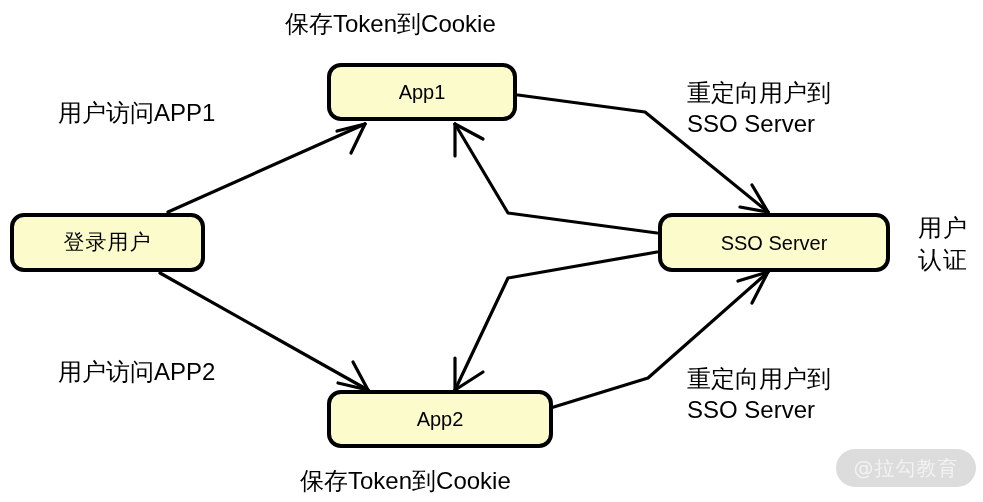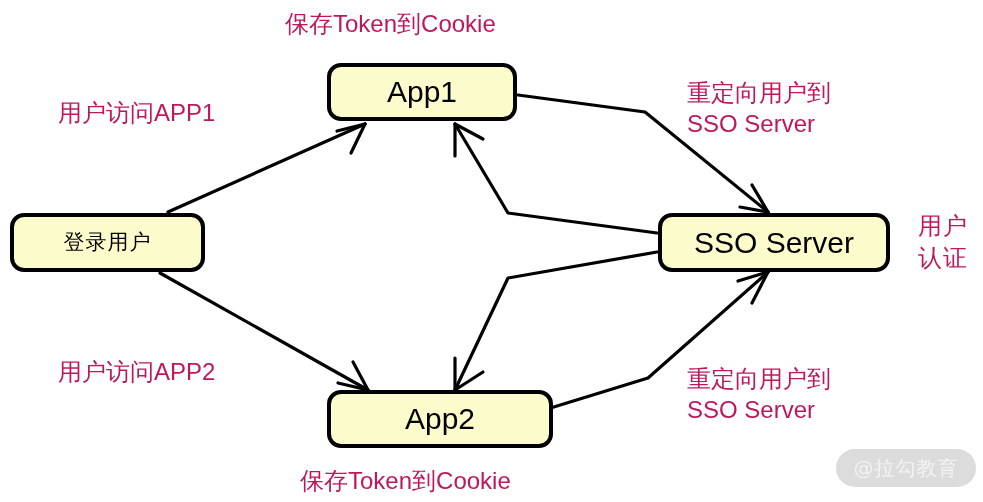--- a/index.html
+++ b/index.html
@@ -30,40 +30,40 @@
     box-sizing: border-box;
     border: 4px solid #000000;
     border-radius: 14px;
     background: #fbfbcc;
     display: flex;
     align-items: center;
     justify-content: center;
     z-index: 5;
   }
   .node-label {
-    font-size: 30px;
+    font-size: 20px;
     color: #000000;
     line-height: 1;
     white-space: nowrap;
   }
   .node-label.cjk {
     font-family: "DejaVu Serif", "Liberation Serif", serif;
     font-size: 21px;
     letter-spacing: 1px;
   }
   .edge-label {
     position: absolute;
-    color: #be185d;
+    color: #000000;
     font-size: 24px;
     line-height: 31px;
     white-space: pre-line;
     z-index: 6;
   }
   .edge-label.serif {
-    font-family: Liberation Mono, monospace;
+    font-family: Liberation Sans, sans-serif;
   }
   .edge-label.mixed {
     font-family: "Liberation Sans", "DejaVu Sans", sans-serif;
   }
   .edge-label.stack {
     text-align: left;
   }
   #watermark {
     position: absolute;
     left: 836px;

